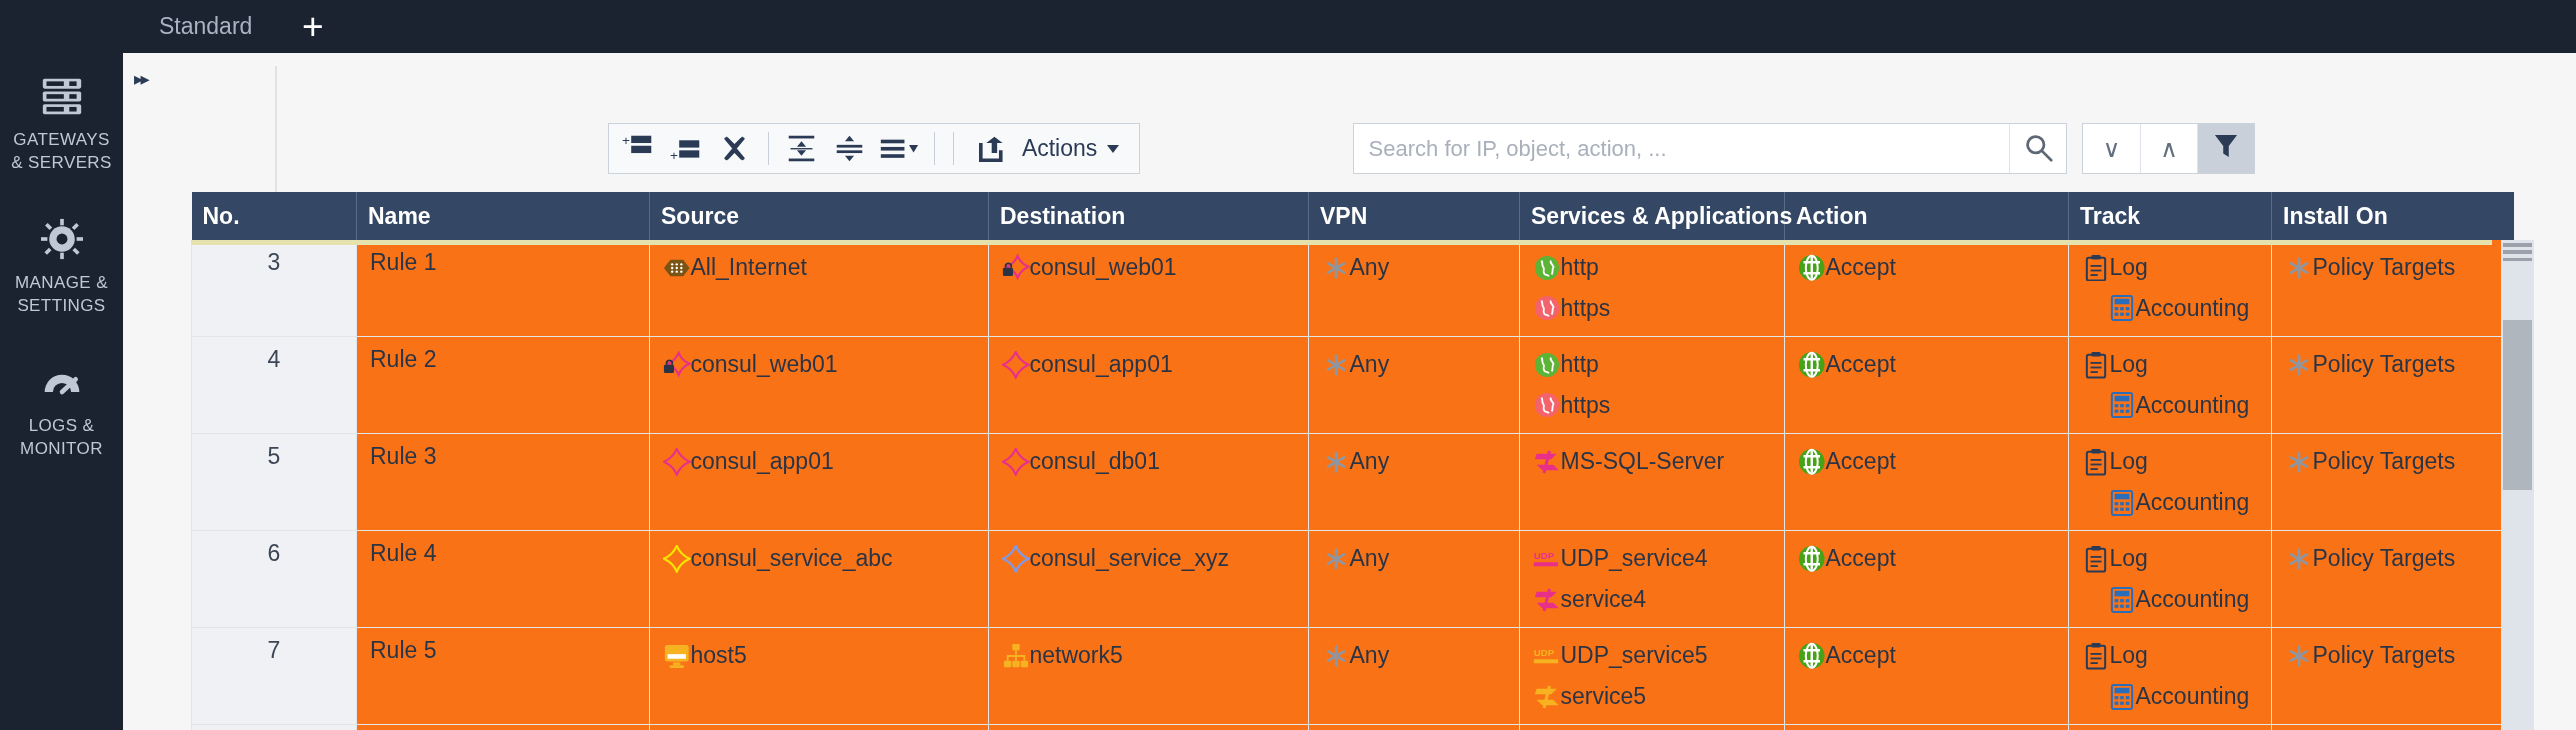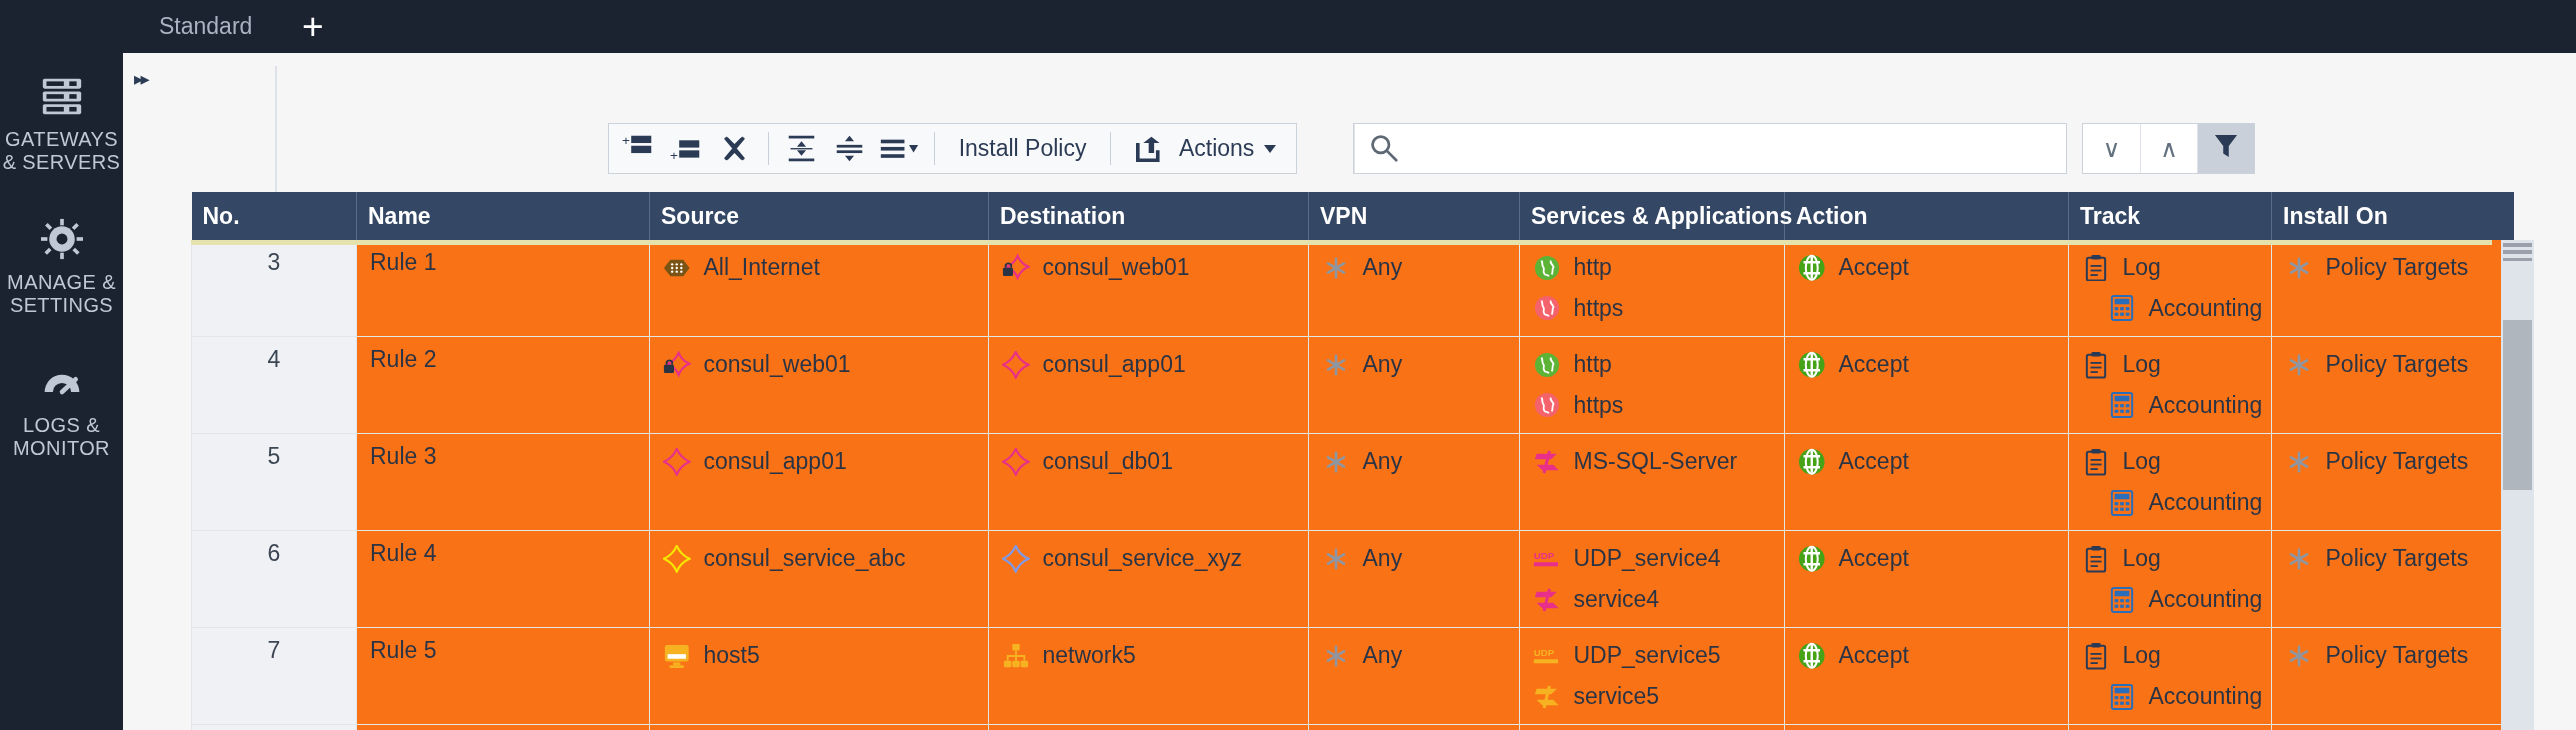--- a/index.html
+++ b/index.html
@@ -54,21 +54,21 @@
   .navitem {
     width: 123px; height: 143px;
     display: flex; flex-direction: column;
     align-items: center; justify-content: center;
     color: #c0c8d6;
     cursor: pointer;
     text-align: center;
   }
   .navitem.active { background: #5a3450; }
   .navitem .navlabel {
-    font-size: 20px;
+    font-size: 17px;
     line-height: 23px;
     letter-spacing: 0.4px;
     margin-top: 11px;
     white-space: pre-line;
   }
   .navicon { width: 46px; height: 42px; display:block; }
 
   
   .main {
     position: absolute; left: 123px; top: 53px;
@@ -191,21 +191,21 @@
     color: #3c4654;
     border-left: 0.9px solid #e2e5ea;
   }
   .yellowline {
     position: absolute; left: 68px; top: 187px;
     width: 2301px; height: 4.6px; background: #e6e2ad;
     z-index: 5;
   }
   .cellitem {
     display: flex; align-items: center;
-    gap: 13px; height: 37px;
+    height: 37px;
     white-space: nowrap;
   }
   .cellitem + .cellitem { margin-top: 3.7px; }
   .cellitem .ico {
     width: 27.5px; height: 27.5px;
     display: flex; align-items: center; justify-content: center;
     flex: 0 0 27.5px;
     text-decoration: underline;
   }
 
@@ -353,38 +353,38 @@
         <svg width="40" height="27.5" viewBox="0 0 44 30">
           <rect x="2" y="5" width="26" height="4" fill="#2b3b55"></rect>
           <rect x="2" y="13" width="26" height="4" fill="#2b3b55"></rect>
           <rect x="2" y="21" width="26" height="4" fill="#2b3b55"></rect>
           <path d="M33 11 L43 11 L38 19 Z" fill="#2b3b55"></path>
         </svg>
       </div>
 
       <div class="tb-sep"></div>
 
-      <div class="tb-text">Install Policy</div>
 
       <div class="tb-sep"></div>
 
       <div class="tb-text">
         <span style="display:flex;align-items:center;margin-right:13px;">
           <svg width="31" height="29" viewBox="0 0 34 32">
             <path d="M3 10 L3 29 L25 29 L25 18" stroke="#2b3b55" stroke-width="4" fill="none"></path>
             <path d="M13 17 L13 6 L7 6 L16 -1 L25 6 L19 6 L19 17 Z" fill="#2b3b55" transform="translate(2,4)"></path>
           </svg>
         </span>
         <span>Actions</span>
         <span class="caret"></span>
       </div>
     </div>
   </div>
 
   <div class="searchwrap">
+    <input class="searchinput" type="text" placeholder="Search for IP, object, action, ..." style="">
     <div class="searchbtn">
       <span>
         <svg width="31" height="31" viewBox="0 0 34 34">
           <circle cx="14" cy="14" r="9" stroke="#5d6874" stroke-width="3" fill="none"></circle>
           <path d="M21 21 L31 31" stroke="#5d6874" stroke-width="3" stroke-linecap="round"></path>
         </svg>
       </span>
     </div>
   </div>
 

